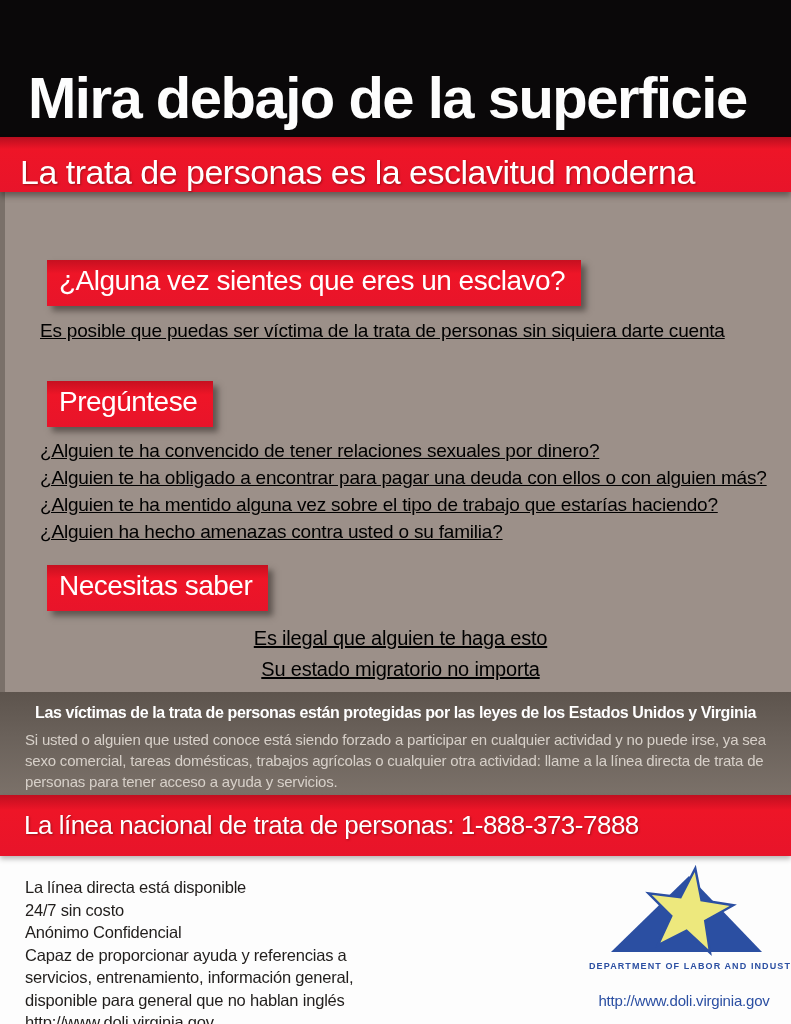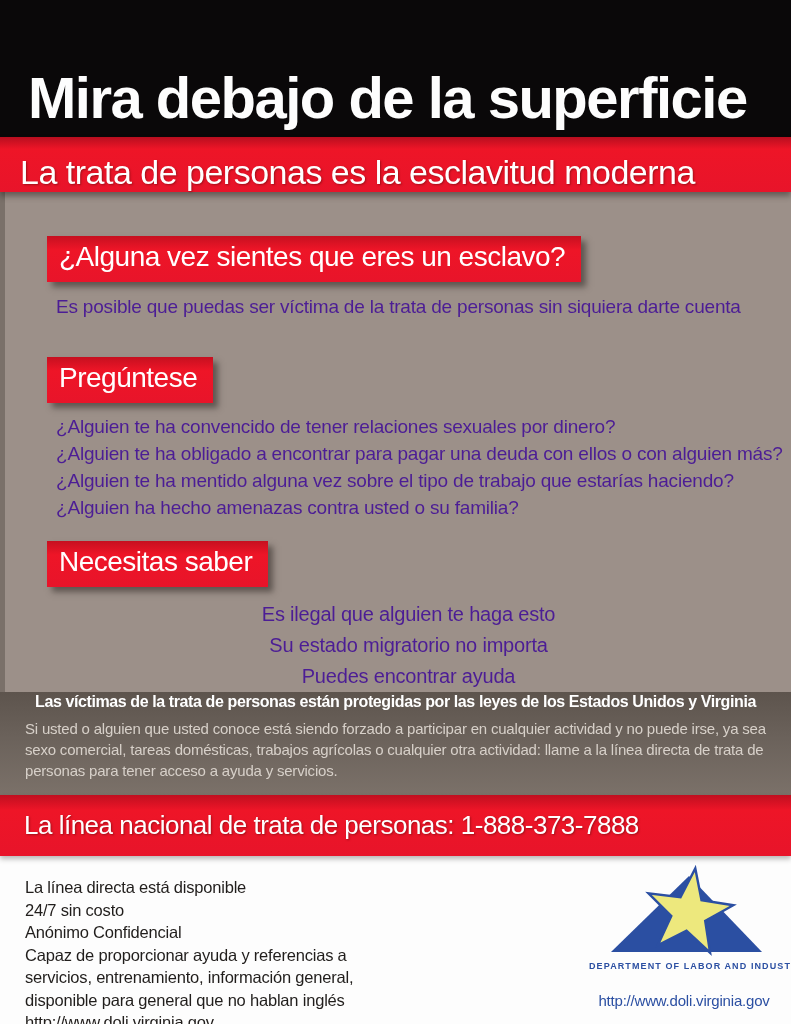--- a/index.html
+++ b/index.html
@@ -50,60 +50,61 @@
     letter-spacing: -0.5px;
     white-space: nowrap;
     text-shadow: 1px 1px 2px rgba(90,10,10,0.5);
   }
 
   
   .body-area {
     position: relative;
     height: 500px;
     background: #9c9089;
-    padding-top: 44px;
+    padding-top: 68px;
     z-index: 1;
   }
   .edge-strip {
     position: absolute;
     left: 0; top: 0;
     width: 5px; height: 100%;
     background: rgba(20,15,12,0.25);
   }
   .red-chip {
     display: inline-block;
     margin-left: 47px;
     padding: 5px 16px 9px 12px;
     background: linear-gradient(180deg, #c61020 0%, #ee1527 30%, #e8142a 100%);
     color: #fff;
     font-size: 28px;
     letter-spacing: -0.5px;
     white-space: nowrap;
     box-shadow: 5px 5px 6px rgba(45,38,34,0.55);
   }
   .body-text {
-    color: #4c1d95;
+    color: #000000;
     font-size: 19px;
     letter-spacing: -0.2px;
-    margin-left: 56px;
+    margin-left: 40px;
     margin-right: 30px;
+    text-decoration: underline;
   }
   .sec1-body { margin-top: 14px; }
   .sec2-chip { margin-top: 39px; }
   .question-list, .fact-list { list-style: none; margin-top: 10px; }
   .question-list li { line-height: 27px; white-space: nowrap; }
   .fact-list { margin-top: 12px; }
   .fact-list li { line-height: 31px; font-size: 20px; text-align: center; }
   .sec3-chip { margin-top: 20px; }
 
   
   .protection {
     height: 103px;
     background: linear-gradient(180deg, #5d544d 0%, #6b625b 45%, #7b7169 100%);
-    padding-top: 1px;
+    padding-top: 12px;
     position: relative;
     z-index: 2;
   }
   .protection .prot-heading {
     color: #ffffff;
     font-weight: bold;
     font-size: 16px;
     letter-spacing: -0.4px;
     text-align: center;
     white-space: nowrap;

